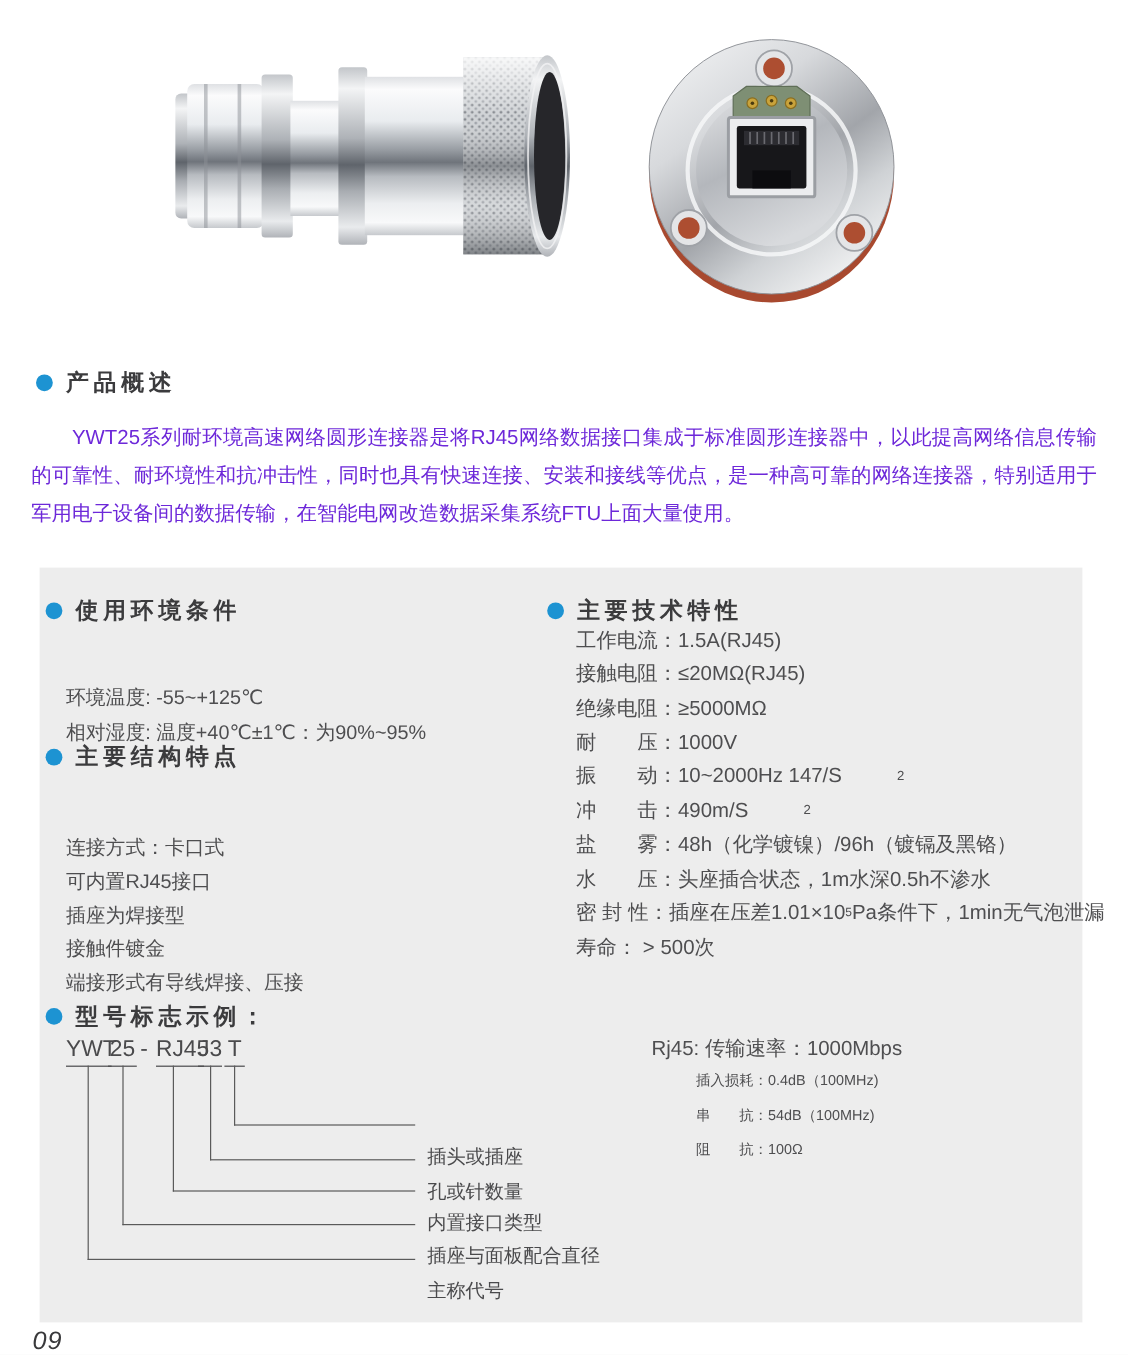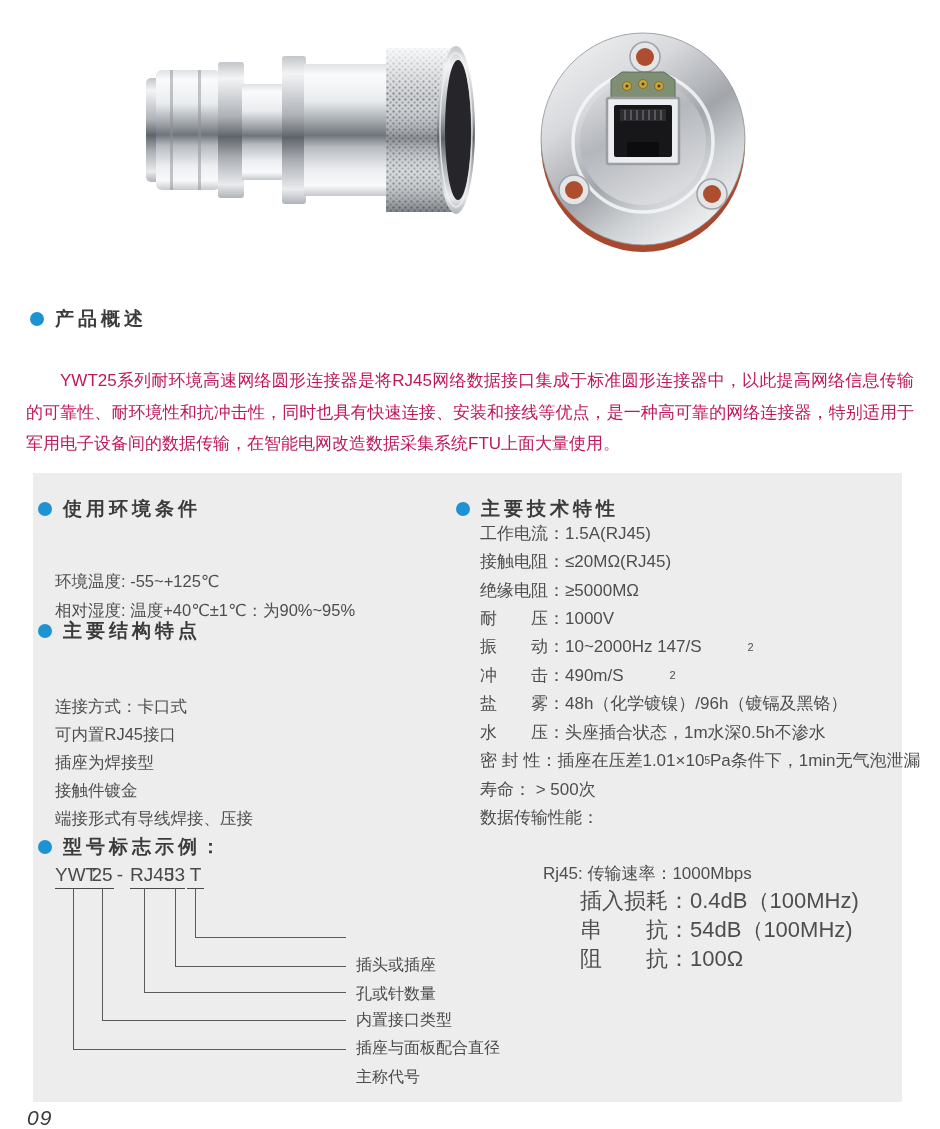--- a/index.html
+++ b/index.html
@@ -13,35 +13,35 @@
   
   .sec-h{position:absolute;display:flex;align-items:center;gap:11px;
          font-weight:bold;font-size:19px;letter-spacing:4px;color:#3b3b3d;white-space:nowrap;}
   .dot{width:14px;height:14px;border-radius:50%;background:#1d93d2;flex:0 0 auto;}
 
   
   .panel{position:absolute;left:33px;top:473px;width:869px;height:629px;background:#ededed;}
 
   
   .overview-body{position:absolute;left:26px;top:349px;width:888px;
-    font-size:17px;line-height:31.5px;color:#be185d;text-align:justify;text-indent:34px;margin-top:16px;}
+    font-size:17px;line-height:31.5px;color:#6d28d9;text-align:justify;text-indent:34px;}
 
   
   .lines{position:absolute;font-size:16.5px;color:#4e4e50;white-space:nowrap;margin-top:47px;}
   .lines>div{height:28.4px;display:flex;align-items:center;}
   .lines.struct>div{height:28px;}
   .techlines>div{height:28.45px;display:flex;align-items:center;font-size:17px;color:#4e4e50;white-space:nowrap;}
   .techlines{position:absolute;left:480px;top:519px;}
   sup{font-size:11px;color:#4e4e50;}
   sup.far{margin-left:46px;}
   sup.inl{font-size:10px;}
 
   .trans-lead{position:absolute;left:543px;top:862px;font-size:17px;color:#4e4e50;white-space:nowrap;}
   .translines{position:absolute;left:580px;top:886px;}
-  .translines>div{height:29px;display:flex;align-items:center;font-size:22px;color:#4e4e50;white-space:nowrap;}
+  .translines>div{height:29px;display:flex;align-items:center;font-size:12px;color:#4e4e50;white-space:nowrap;}
 
   
   .seg{position:absolute;top:864px;font-size:19px;color:#4a4a4c;text-align:center;
        padding-bottom:2px;border-bottom:1.5px solid #4a4a4c;}
   .seg.nodash{border-bottom:none;}
   .conn{position:absolute;border-left:1.5px solid #5a5a5a;border-bottom:1.5px solid #5a5a5a;}
   .dlabel{position:absolute;left:356px;font-size:16px;line-height:18px;color:#4a4a4c;white-space:nowrap;margin-top:32px;}
 
   .pageno{position:absolute;left:27px;top:1106px;font-size:21px;color:#39393b;letter-spacing:1px;font-style:italic;}
 
@@ -216,23 +216,20 @@
         <span>水　　压：头座插合状态，1m水深0.5h不渗水</span>
       </div>
     <div>
         <span>密 封 性：插座在压差1.01×10</span>
         <sup class="inl">5</sup>
         <span>Pa条件下，1min无气泡泄漏</span>
       </div>
     <div>
         <span>寿命： &gt; 500次</span>
       </div>
-    <div>
-        <span>数据传输性能：</span>
-      </div>
   </div>
   <div class="trans-lead">Rj45: 传输速率：1000Mbps</div>
   <div class="translines">
     <div>插入损耗：0.4dB（100MHz)</div>
     <div>串　　抗：54dB（100MHz)</div>
     <div>阻　　抗：100Ω</div>
   </div>
 
   <div class="sec-h" style="left:38px;top:834px">
     <span class="dot"></span>

